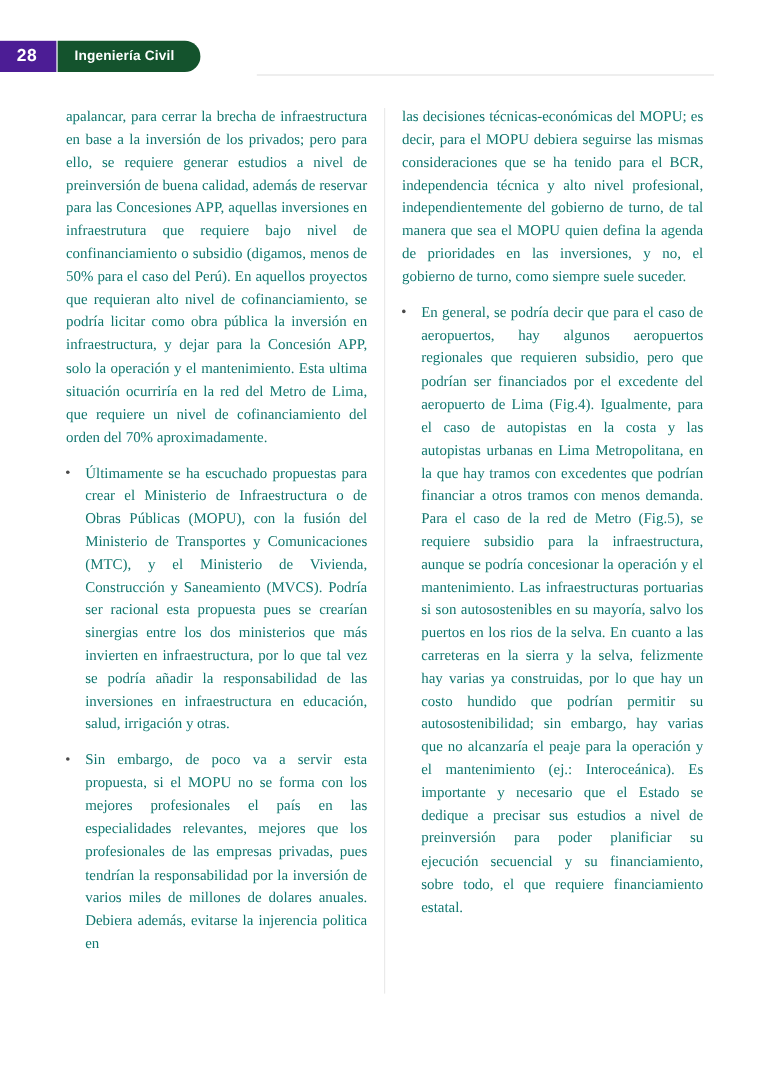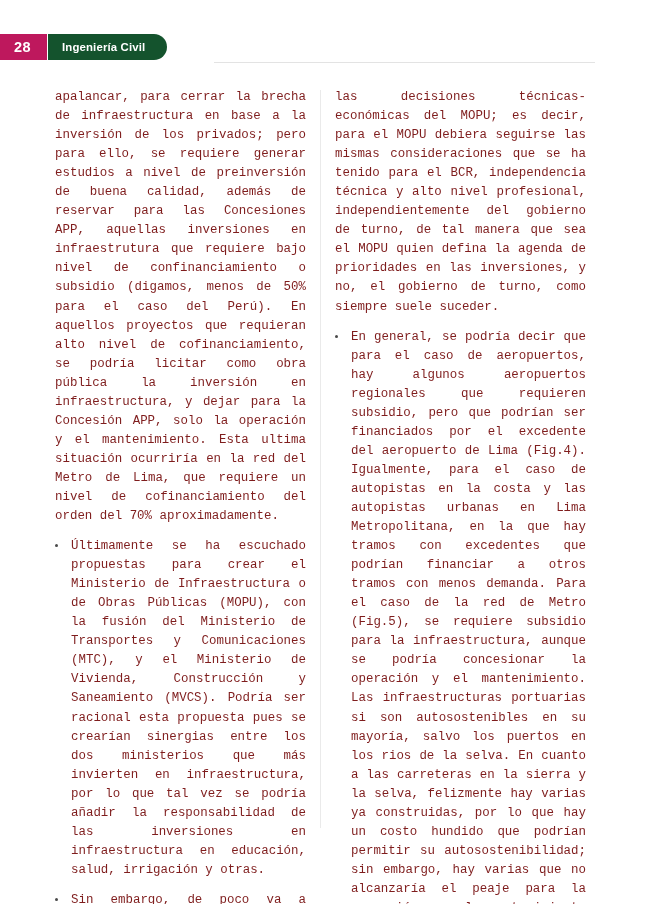--- a/index.html
+++ b/index.html
@@ -23,21 +23,21 @@
     left: 0;
     width: 650px;
     height: 75px;
   }
   .folio-badge {
     position: absolute;
     left: 0;
     top: 34px;
     width: 47px;
     height: 26px;
-    background: #be185d;
+    background: #4c1d95;
     color: #ffffff;
     font-size: 14.5px;
     font-weight: bold;
     letter-spacing: 0.4px;
     display: flex;
     align-items: center;
     justify-content: center;
     box-sizing: border-box;
     padding-right: 2px;
   }
@@ -105,22 +105,22 @@
   }
 
   
   p.para {
     margin: 0 0 11px 0;
     font-size: 12.45px;
     line-height: 19.05px;
     text-align: justify;
     text-justify: inter-word;
     hyphens: none;
-    color: #7f1d1d;
-    font-family: Liberation Mono, monospace;
+    color: #0f766e;
+    font-family: Liberation Serif, serif;
   }
   p.para:last-child { margin-bottom: 0; }
 
   
   .bullet-item {
     position: relative;
     padding-left: 16px;
     margin: 0 0 11px 0;
   }
   .bullet-item:last-child { margin-bottom: 0; }

